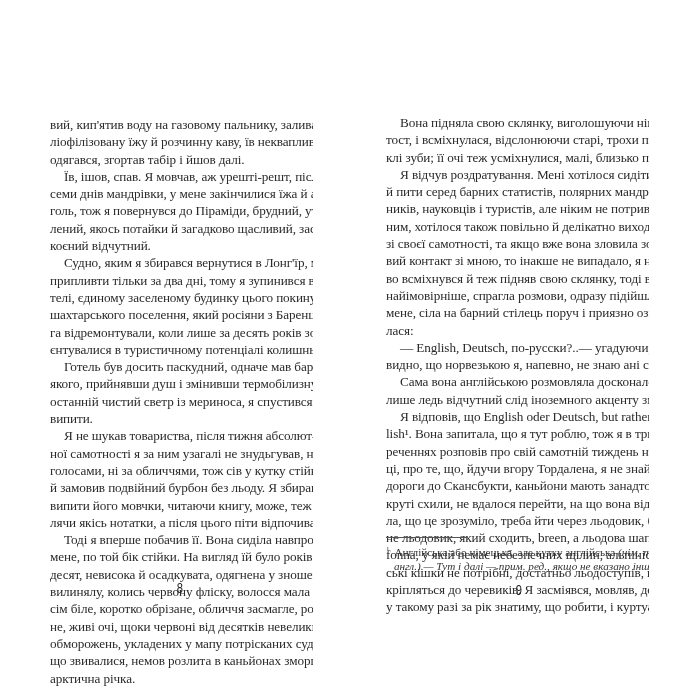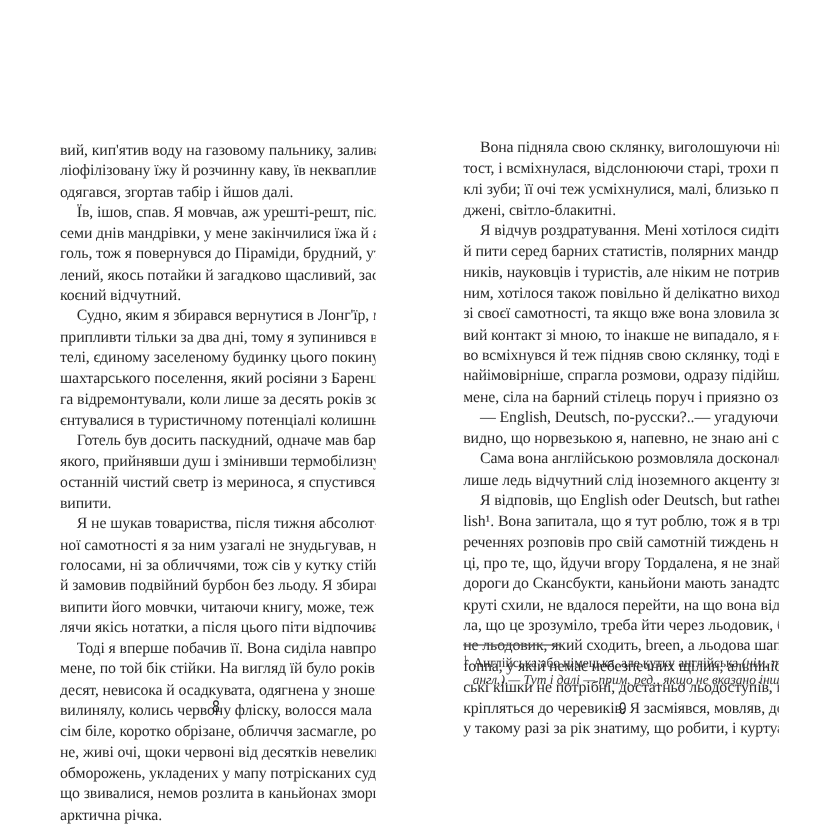--- a/index.html
+++ b/index.html
@@ -85,30 +85,30 @@
       <span class="line last">арктична річка.</span>
     </div>
   <div class="page-number">8</div>
 </div>
 
 <div class="page right">
   <div class="text-block" id="right-body">
       <span class="line indent">Вона підняла свою склянку, виголошуючи німий</span>
       <span class="line">тост, і всміхнулася, відслонюючи старі, трохи пожов-</span>
       <span class="line">клі зуби; її очі теж усміхнулися, малі, близько поса-</span>
-      <span class="line last">джені, світло-блакитні.</span>
       <span class="line indent">Я відчув роздратування. Мені хотілося сидіти</span>
       <span class="line">й пити серед барних статистів, полярних мандрів-</span>
       <span class="line">ників, науковців і туристів, але ніким не потривоже-</span>
       <span class="line">ним, хотілося також повільно й делікатно виходити</span>
       <span class="line">зі своєї самотності, та якщо вже вона зловила зоро-</span>
       <span class="line">вий контакт зі мною, то інакше не випадало, я ніяко-</span>
       <span class="line">во всміхнувся й теж підняв свою склянку, тоді вона,</span>
       <span class="line">найімовірніше, спрагла розмови, одразу підійшла до</span>
       <span class="line">мене, сіла на барний стілець поруч і приязно озва-</span>
+      <span class="line last">лася:</span>
       <span class="line indent">— English, Deutsch, по-русски?..— угадуючи, оче-</span>
       <span class="line last">видно, що норвезькою я, напевно, не знаю ані слова.</span>
       <span class="line indent">Сама вона англійською розмовляла досконало,</span>
       <span class="line">лише ледь відчутний слід іноземного акценту зму-</span>
       <span class="line indent">Я відповів, що English oder Deutsch, but rather Eng-</span>
       <span class="line">lish¹. Вона запитала, що я тут роблю, тож я в трьох</span>
       <span class="line">реченнях розповів про свій самотній тиждень на пуст-</span>
       <span class="line">ці, про те, що, йдучи вгору Тордалена, я не знайшов</span>
       <span class="line">дороги до Скансбукти, каньйони мають занадто</span>
       <span class="line">круті схили, не вдалося перейти, на що вона відпові-</span>

